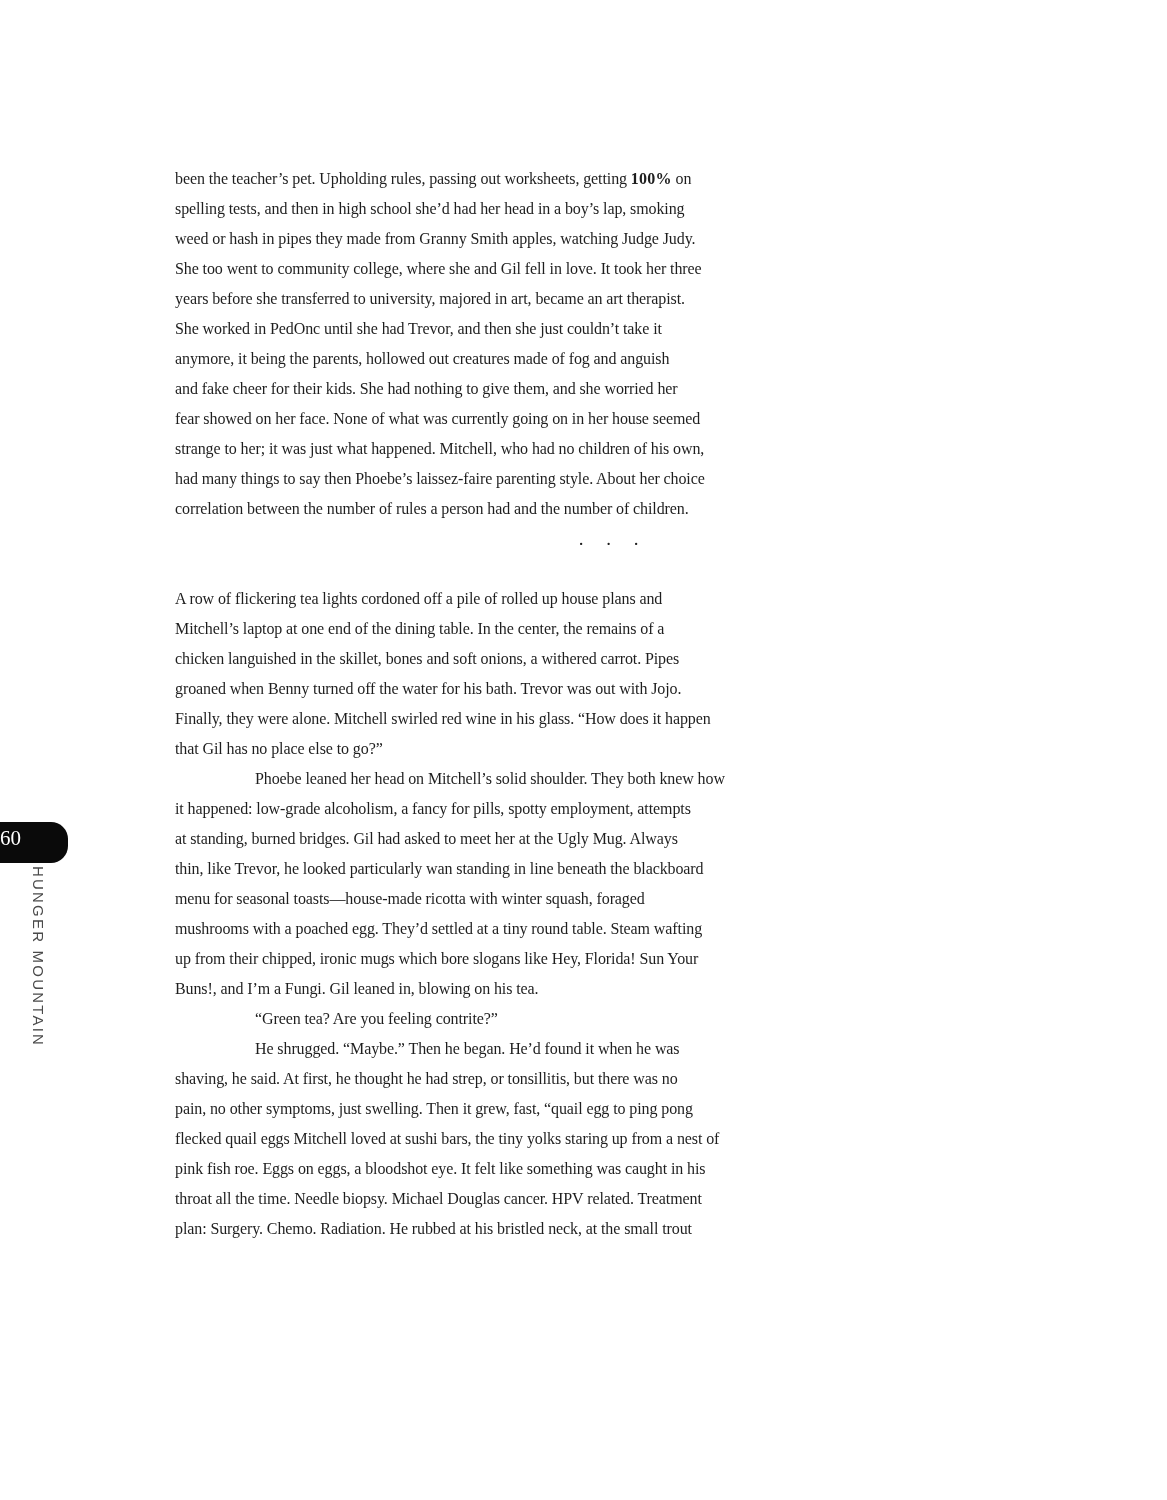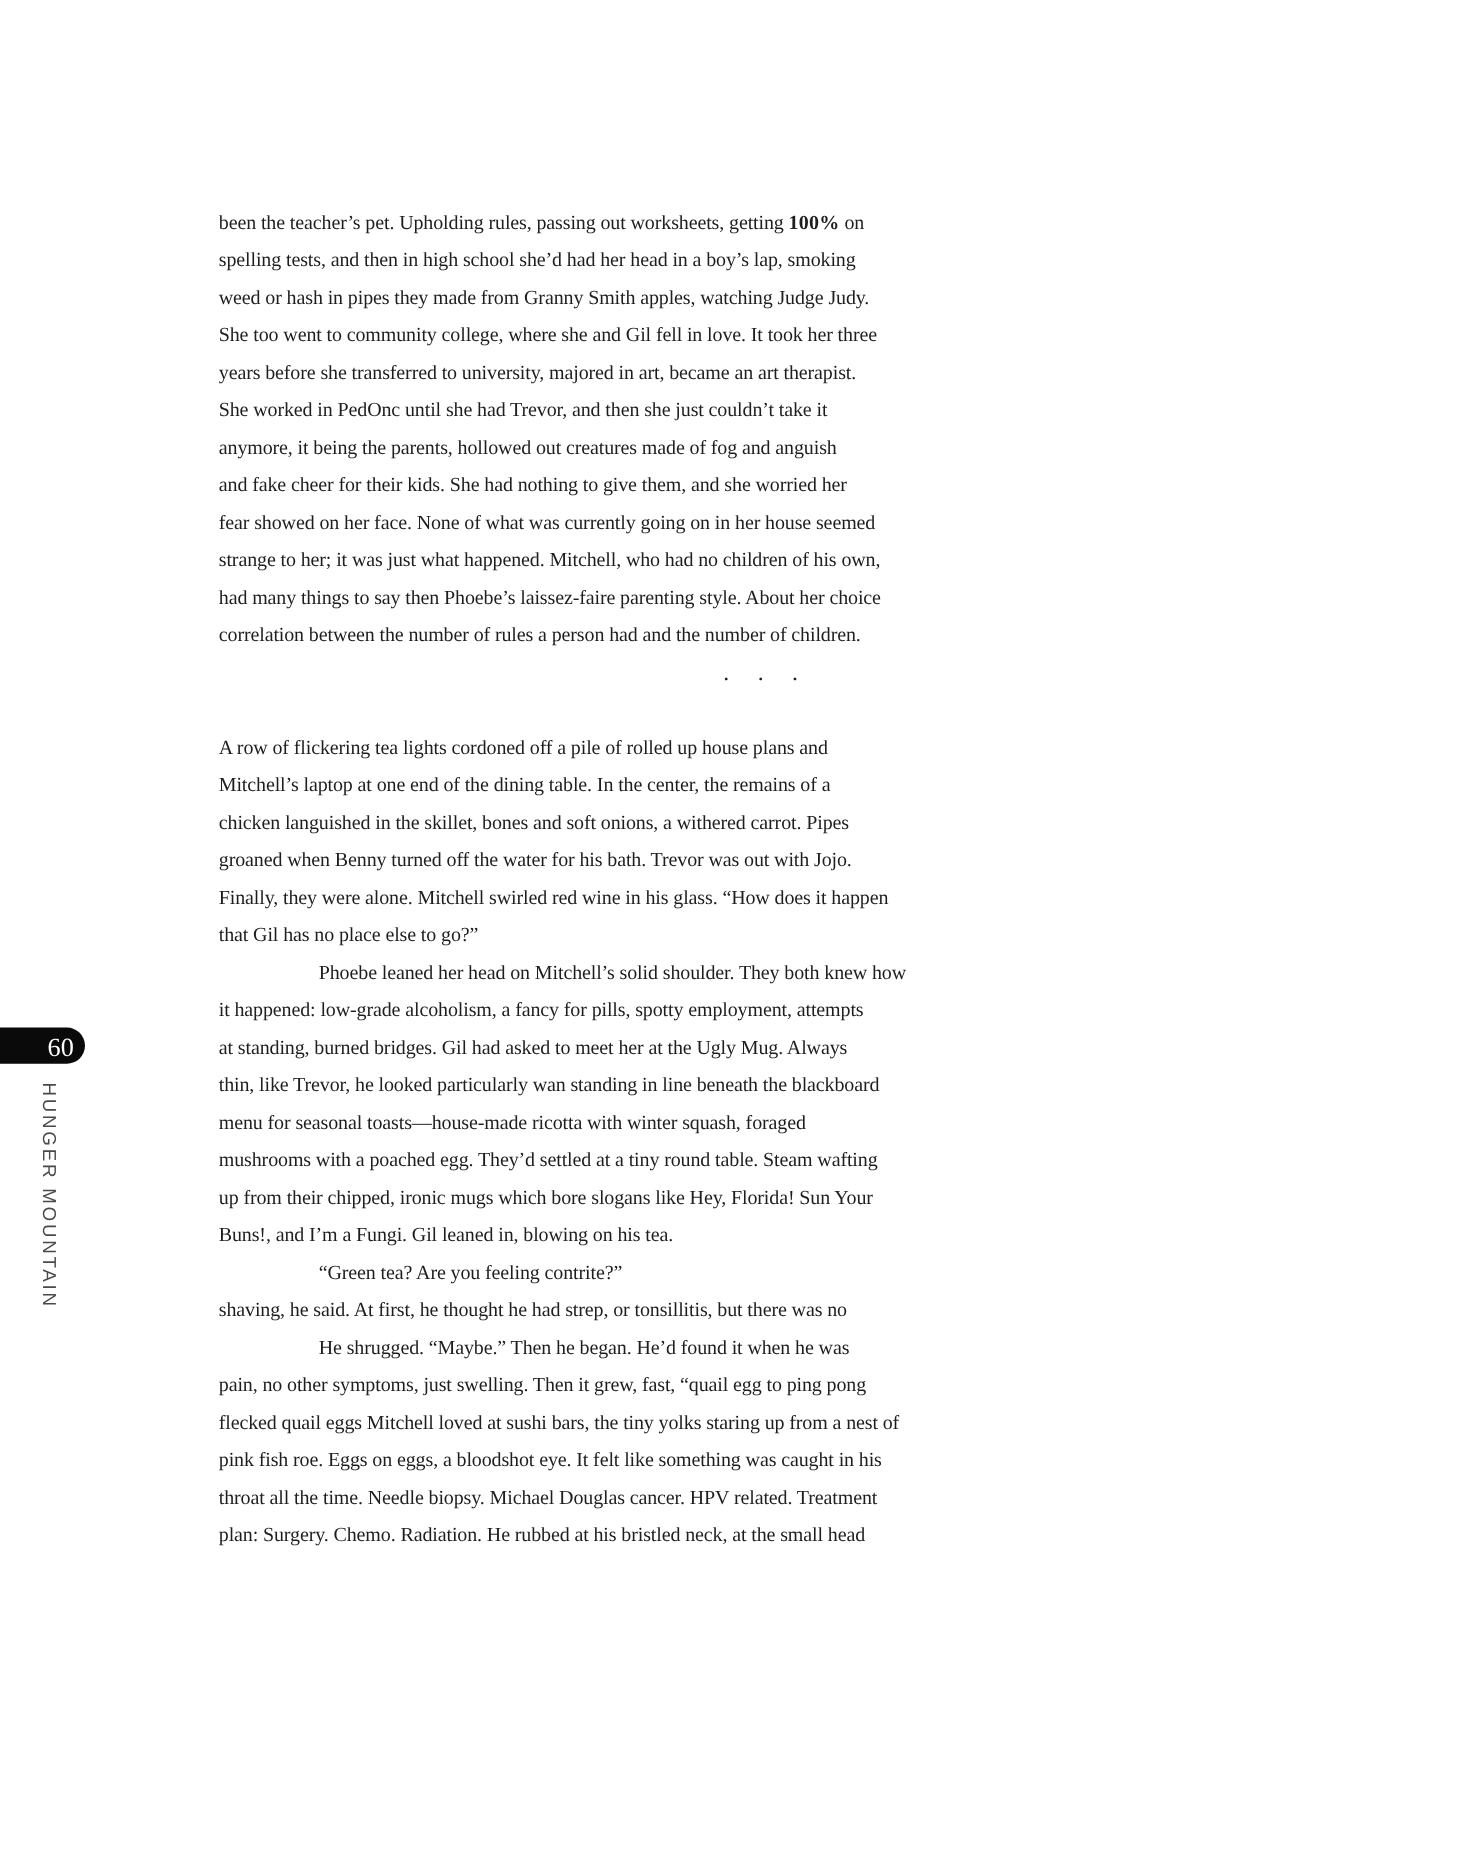--- a/index.html
+++ b/index.html
@@ -45,24 +45,23 @@
     text-align: center;
     letter-spacing: 9px;
     margin-bottom: 30px;
     color: #1e1e1e;
   }
   .page-tab {
     position: absolute;
     left: 0;
     top: 822px;
     width: 68px;
-    height: 29px;
+    height: 41px;
     background: #0a0a0a;
     border-radius: 0 17px 17px 0;
-    text-align: right;
     box-sizing: border-box;
     padding-right: 9px;
   }
   .page-num {
     color: #ffffff;
     font-family: "Liberation Serif", "DejaVu Serif", serif;
     font-size: 21px;
     line-height: 33px;
   }
   .journal-title {
@@ -119,23 +118,23 @@
         <div class="line">thin, like Trevor, he looked particularly wan standing in line beneath the blackboard</div>
         <div class="line">menu for seasonal toasts—house-made ricotta with winter squash, foraged</div>
         <div class="line">mushrooms with a poached egg. They’d settled at a tiny round table. Steam wafting</div>
         <div class="line">up from their chipped, ironic mugs which bore slogans like Hey, Florida! Sun Your</div>
         <div class="line">Buns!, and I’m a Fungi. Gil leaned in, blowing on his tea.</div>
       </div>
       <div class="paragraph">
         <div class="line indent">“Green tea? Are you feeling contrite?”</div>
       </div>
       <div class="paragraph">
+        <div class="line indent">He shrugged. “Maybe.” Then he began. He’d found it when he was</div>
         <div class="line">shaving, he said. At first, he thought he had strep, or tonsillitis, but there was no</div>
-        <div class="line indent">He shrugged. “Maybe.” Then he began. He’d found it when he was</div>
         <div class="line">pain, no other symptoms, just swelling. Then it grew, fast, “quail egg to ping pong</div>
         <div class="line">flecked quail eggs Mitchell loved at sushi bars, the tiny yolks staring up from a nest of</div>
         <div class="line">pink fish roe. Eggs on eggs, a bloodshot eye. It felt like something was caught in his</div>
         <div class="line">throat all the time. Needle biopsy. Michael Douglas cancer. HPV related. Treatment</div>
-        <div class="line">plan: Surgery. Chemo. Radiation. He rubbed at his bristled neck, at the small head</div>
+        <div class="line">plan: Surgery. Chemo. Radiation. He rubbed at his bristled neck, at the small trout</div>
       </div>
     </div>
 
 </div>
 
 </body></html>

